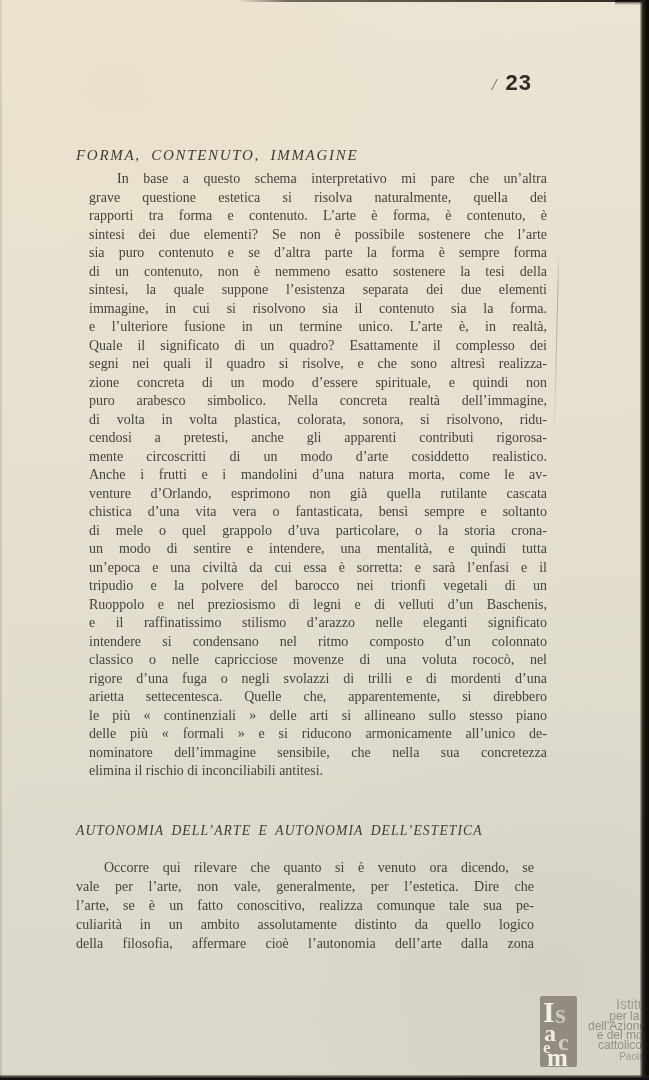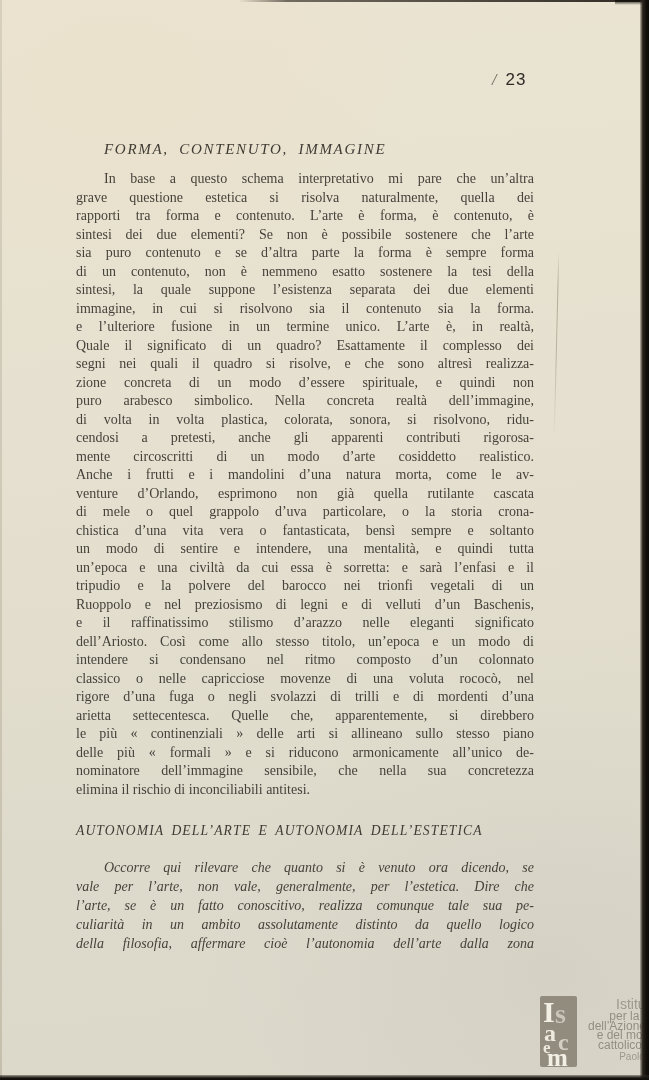--- a/index.html
+++ b/index.html
@@ -48,37 +48,37 @@
   
   .pagenum {
     position: absolute; top: 70px; left: 492px;
     display: flex; align-items: baseline;
   }
   .pn-slash {
     font-style: italic; font-size: 16px; color: #615d54; margin-right: 9px;
   }
   .pn-value {
     font-family: "Liberation Sans", sans-serif;
-    font-weight: 400; font-size: 17px; color: #2e2b26; letter-spacing: 1px;
+    font-weight: 700; font-size: 22px; color: #2e2b26; letter-spacing: 1px;
   }
   
   .heading {
     position: absolute; left: 76px;
     font-style: italic; color: #403c35;
     white-space: nowrap;
   }
-  .h1 { top: 141px; font-size: 15px; letter-spacing: 1.7px; word-spacing: 5px; margin-left: 28px; }
+  .h1 { top: 147px; font-size: 15px; letter-spacing: 1.7px; word-spacing: 5px; }
   .h2 { top: 823px; font-size: 13.6px; letter-spacing: 1.1px; word-spacing: 3px; }
   
   .para {
     position: absolute; left: 76px; width: 458px;
     font-size: 14px; color: #46423b;
   }
-  .para1 { top: 170px; }
-  .para2 { top: 858px; font-style: italic; }
+  .para1 { top: 170px; margin-left: 13px; }
+  .para2 { top: 858px; }
   .para .tline {
     line-height: 18.5px;
     text-align: justify; text-align-last: justify;
   }
   .para2 .tline { line-height: 19px; }
   .para .tline.indent { padding-left: 28px; }
   .para .tline.flush { text-align-last: left; font-family: Liberation Serif, serif; }
   
   .wm {
     position: absolute; left: 540px; top: 996px;
@@ -134,28 +134,27 @@
       <div class="tline">e l’ulteriore fusione in un termine unico. L’arte è, in realtà,</div>
       <div class="tline">Quale il significato di un quadro? Esattamente il complesso dei</div>
       <div class="tline">segni nei quali il quadro si risolve, e che sono altresì realizza-</div>
       <div class="tline">zione concreta di un modo d’essere spirituale, e quindi non</div>
       <div class="tline">puro arabesco simbolico. Nella concreta realtà dell’immagine,</div>
       <div class="tline">di volta in volta plastica, colorata, sonora, si risolvono, ridu-</div>
       <div class="tline">cendosi a pretesti, anche gli apparenti contributi rigorosa-</div>
       <div class="tline">mente circoscritti di un modo d’arte cosiddetto realistico.</div>
       <div class="tline">Anche i frutti e i mandolini d’una natura morta, come le av-</div>
       <div class="tline">venture d’Orlando, esprimono non già quella rutilante cascata</div>
+      <div class="tline">chistica d’una vita vera o fantasticata, bensì sempre e soltanto</div>
       <div class="tline">di mele o quel grappolo d’uva particolare, o la storia crona-</div>
-      <div class="tline">chistica d’una vita vera o fantasticata, bensì sempre e soltanto</div>
       <div class="tline">un modo di sentire e intendere, una mentalità, e quindi tutta</div>
       <div class="tline">un’epoca e una civiltà da cui essa è sorretta: e sarà l’enfasi e il</div>
       <div class="tline">tripudio e la polvere del barocco nei trionfi vegetali di un</div>
       <div class="tline">Ruoppolo e nel preziosismo di legni e di velluti d’un Baschenis,</div>
       <div class="tline">e il raffinatissimo stilismo d’arazzo nelle eleganti significato</div>
-      <div class="tline">dell’Ariosto. Così come allo stesso titolo, un’epoca e un modo di</div>
       <div class="tline">intendere si condensano nel ritmo composto d’un colonnato</div>
       <div class="tline">classico o nelle capricciose movenze di una voluta rococò, nel</div>
       <div class="tline">rigore d’una fuga o negli svolazzi di trilli e di mordenti d’una</div>
       <div class="tline">arietta settecentesca. Quelle che, apparentemente, si direbbero</div>
       <div class="tline">le più « continenziali » delle arti si allineano sullo stesso piano</div>
       <div class="tline">delle più « formali » e si riducono armonicamente all’unico de-</div>
       <div class="tline">nominatore dell’immagine sensibile, che nella sua concretezza</div>
       <div class="tline flush">elimina il rischio di inconciliabili antitesi.</div>
     </div>
 

